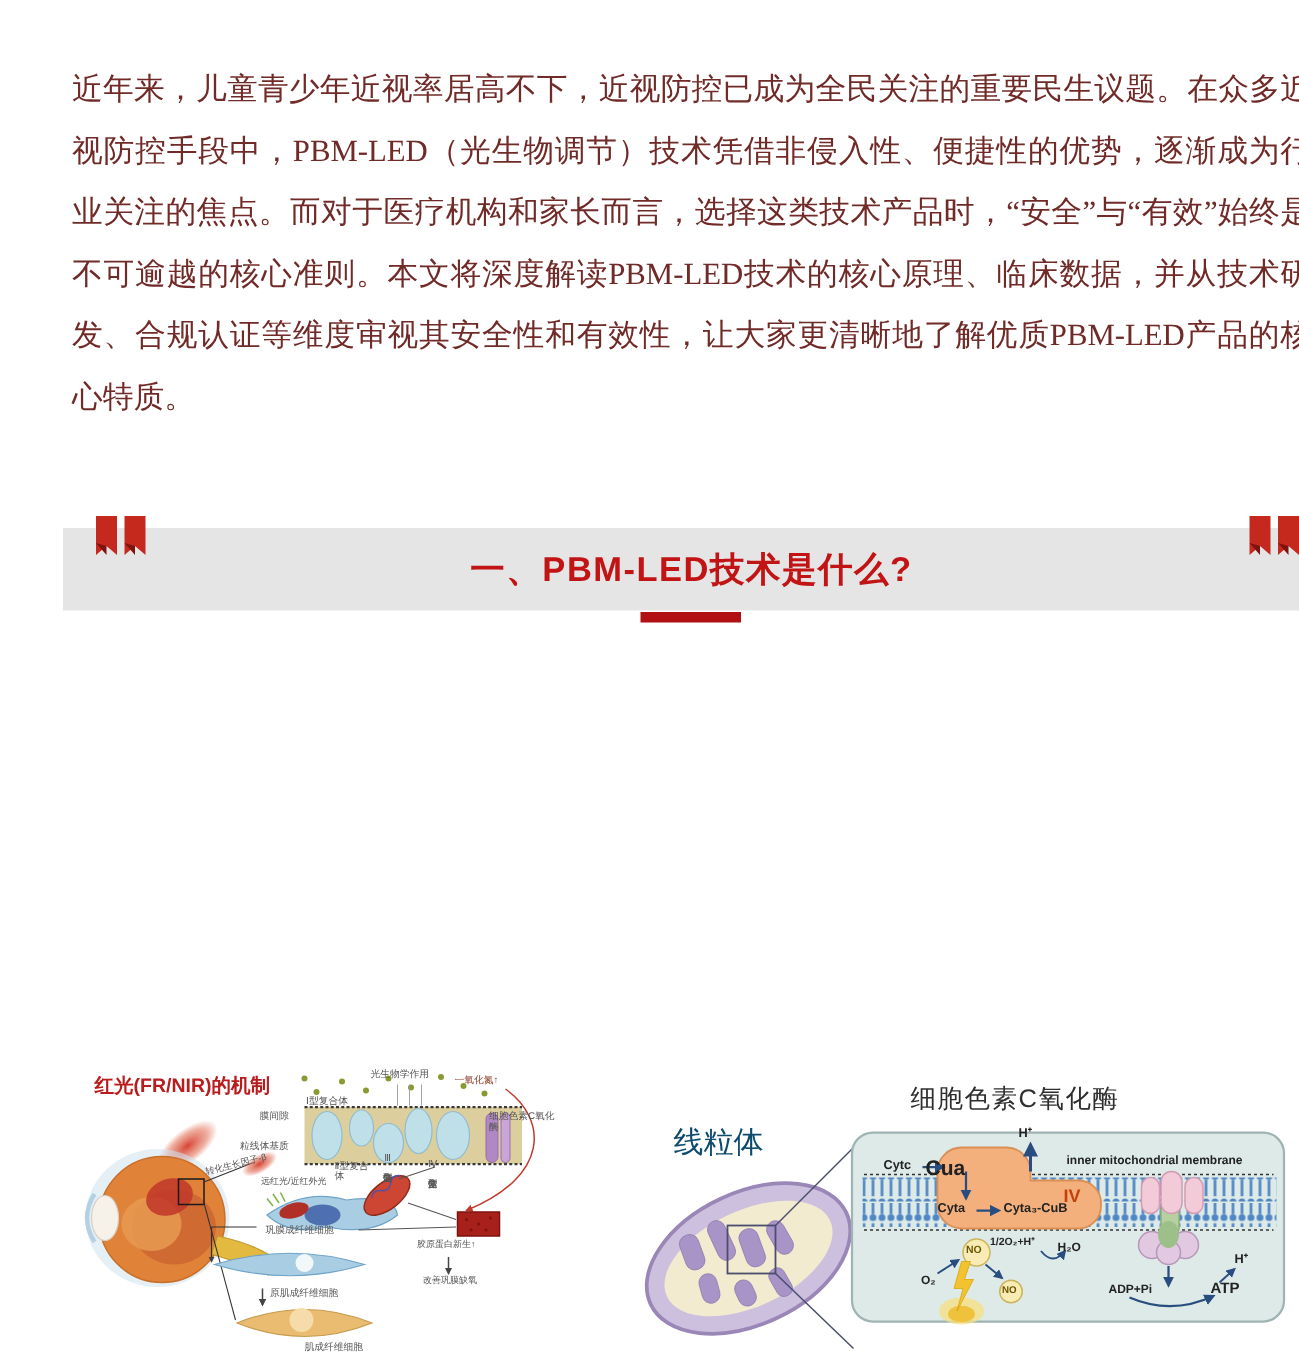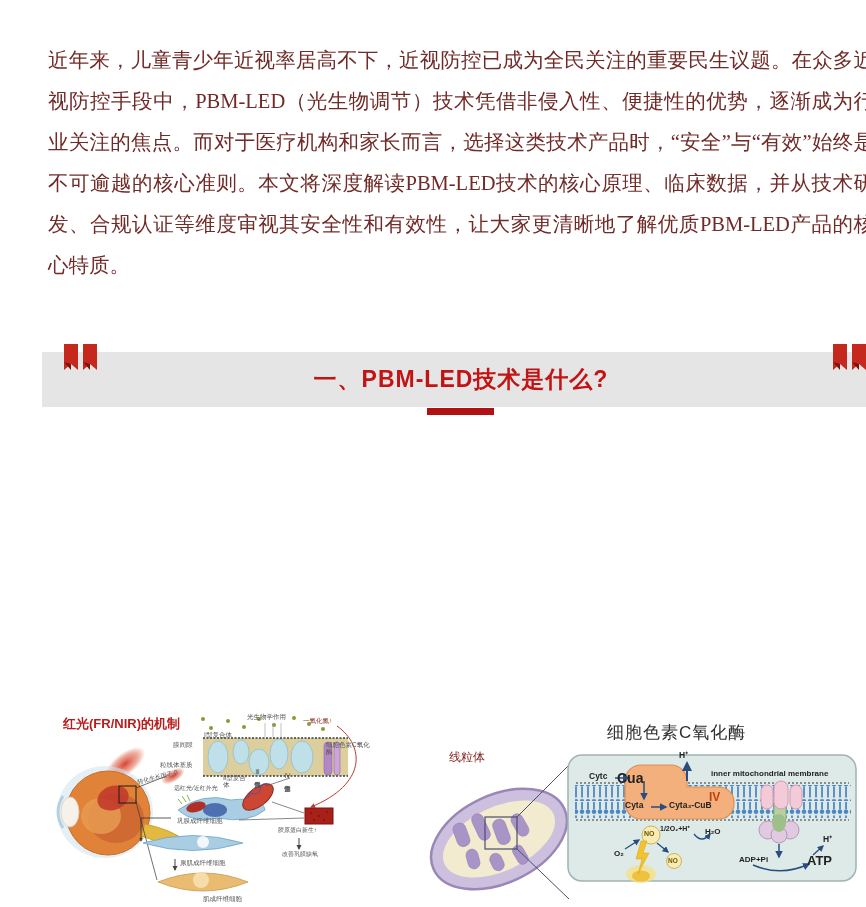--- a/index.html
+++ b/index.html
@@ -225,32 +225,32 @@
       <rect x="379" y="72" width="12" height="24" rx="6" fill="#F3CBD8" stroke="#D49BB4"></rect>
       <circle cx="357" cy="117" r="9" fill="#E2C9E2" stroke="#B897B8"></circle>
       <circle cx="379" cy="117" r="9" fill="#E2C9E2" stroke="#B897B8"></circle>
       <circle cx="368" cy="122" r="8" fill="#E2C9E2" stroke="#B897B8"></circle>
       <ellipse cx="368" cy="110" rx="7" ry="9" fill="#9DBF8A"></ellipse>
       <line x1="368" y1="131" x2="368" y2="144" stroke="#2A4D7F" stroke-width="1.5" marker-end="url(#ab)"></line>
       <path d="M342,152 Q370,164 398,151" fill="none" stroke="#2A4D7F" stroke-width="1.5" marker-end="url(#ab)"></path>
       <line x1="402" y1="142" x2="412" y2="133" stroke="#2A4D7F" stroke-width="1.3" marker-end="url(#ab)"></line>
     </svg>
 
-    <span class="lbl" style="left:38px;top:38px;font-size:12px;color:#7f1d1d">线粒体</span>
+    <span class="lbl" style="left:38px;top:38px;font-size:20px;color:#0c4a6e">线粒体</span>
     <span class="lbl fig-title-r" style="left:196px;top:10px;font-size:17px">细胞色素C氧化酶</span>
     <span class="lbl b" style="left:300px;top:56px;font-size:8px">inner mitochondrial membrane</span>
     <span class="lbl b" style="left:178px;top:59px;font-size:8.5px">Cytc</span>
     <span class="lbl b" style="left:206px;top:57px;font-size:14px">Cua</span>
     <span class="lbl b" style="left:214px;top:88px;font-size:8.5px">Cyta</span>
     <span class="lbl b" style="left:258px;top:88px;font-size:8.5px">Cyta₃-CuB</span>
     <span class="lbl b" style="left:298px;top:78px;font-size:12px;color:#c2410c">IV</span>
     <span class="lbl b" style="left:268px;top:38px;font-size:8.5px">H⁺</span>
     <span class="lbl b" style="left:233px;top:117px;font-size:7px;color:#6b5500">NO</span>
     <span class="lbl b" style="left:257px;top:144px;font-size:6.5px;color:#6b5500">NO</span>
     <span class="lbl b" style="left:203px;top:136px;font-size:8px">O₂</span>
     <span class="lbl b" style="left:249px;top:112px;font-size:7px">1/2O₂+H⁺</span>
     <span class="lbl b" style="left:294px;top:114px;font-size:8px">H₂O</span>
     <span class="lbl b" style="left:328px;top:142px;font-size:8px">ADP+Pi</span>
-    <span class="lbl b" style="left:396px;top:141px;font-size:13px">ATP</span>
+    <span class="lbl b" style="left:396px;top:141px;font-size:10px">ATP</span>
     <span class="lbl b" style="left:412px;top:122px;font-size:8.5px">H⁺</span>
   </div>
 
 </div>
 
 </body></html>

